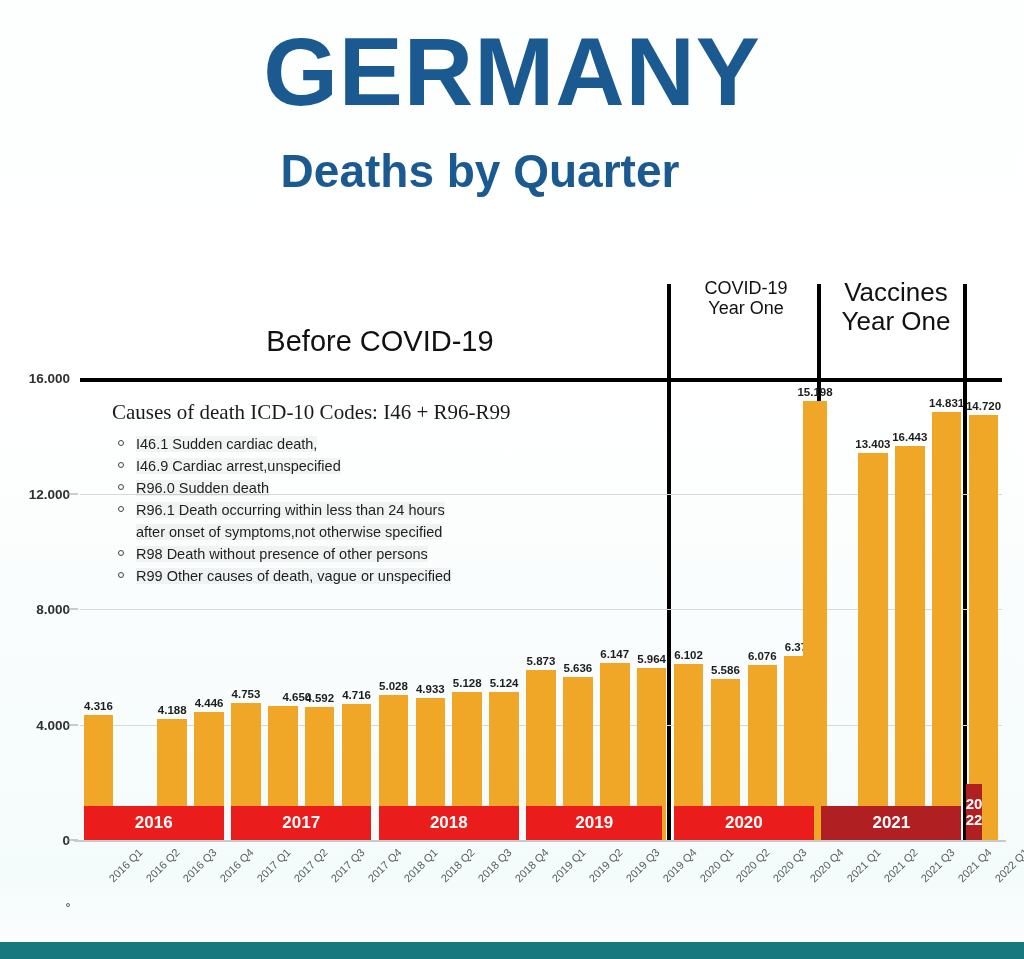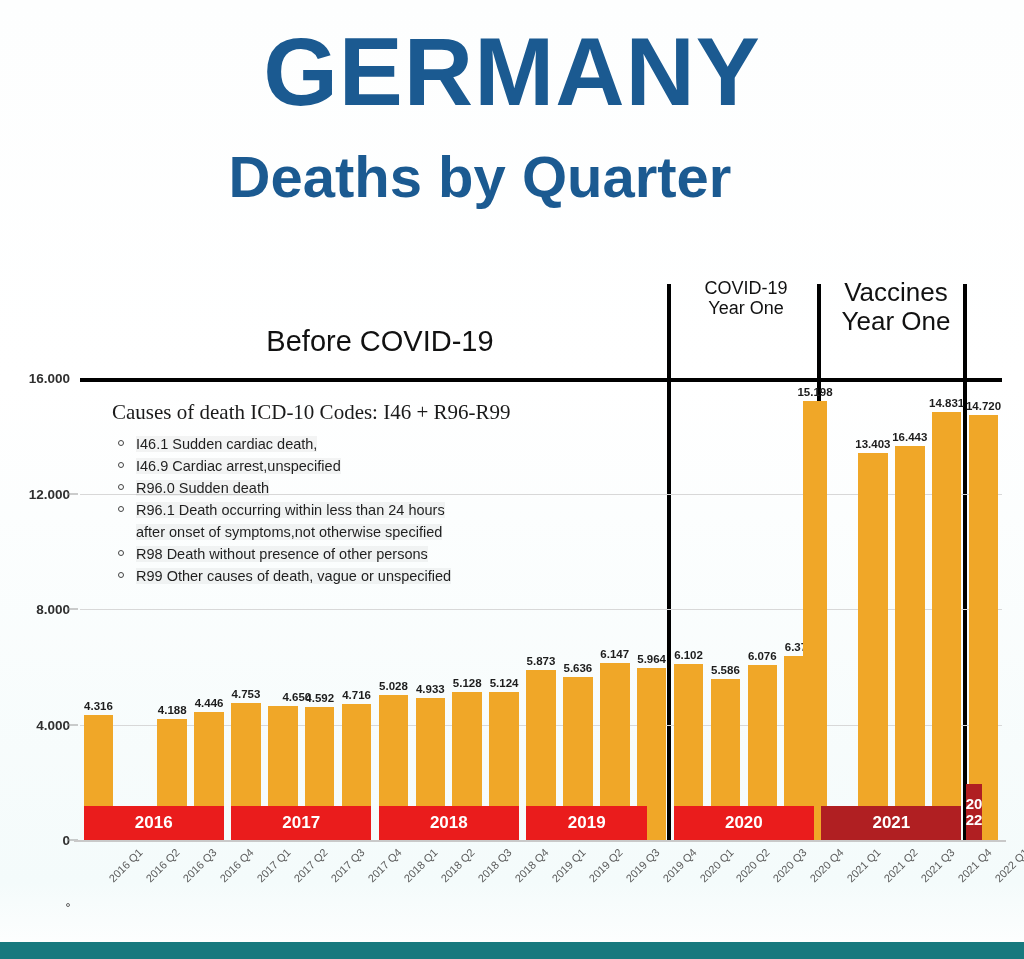--- a/index.html
+++ b/index.html
@@ -25,21 +25,21 @@
     font-size: 96px;
     line-height: 1.0;
     letter-spacing: 1px;
     color: #1b5a91;
   }
   .title-sub {
     position: absolute; left: 0; top: 148px; width: 960px;
     text-align: center;
     font-family: "Liberation Sans", sans-serif;
     font-weight: bold;
-    font-size: 58px;
+    font-size: 46px;
     line-height: 1.0;
     color: #1b5a91;
   }
 
   
   .section-label {
     position: absolute;
     font-family: "Liberation Sans", sans-serif;
     color: #111111;
     text-align: center;
@@ -322,21 +322,21 @@
         </div>
         <div class="bar-slot" style="left: 888.808px; width: 29.504px;">
           <div class="bar" style="height: 425.04px; background: rgb(240, 167, 40);"></div>
           <div class="bar-label" style="bottom: 428.04px;">14.720</div>
         </div>
       </div>
     <div id="bands">
         <div class="year-band" style="left: 3.688px; width: 140.144px; background: rgb(234, 28, 28);">2016</div>
         <div class="year-band" style="left: 151.208px; width: 140.144px; background: rgb(234, 28, 28);">2017</div>
         <div class="year-band" style="left: 298.728px; width: 140.144px; background: rgb(234, 28, 28);">2018</div>
-        <div class="year-band" style="left: 446.248px; width: 121px; background: rgb(234, 28, 28);">2019</div>
+        <div class="year-band" style="left: 446.248px; width: 136px; background: rgb(234, 28, 28);">2019</div>
         <div class="year-band" style="left: 593.768px; width: 140.144px; background: rgb(234, 28, 28);">2020</div>
         <div class="year-band dark" style="left: 741.288px; width: 140.144px; background: rgb(176, 31, 34);">2021</div>
         <div class="year-band dark tall" style="left: 886px; width: 16px; background: rgb(176, 31, 34);">20
 22</div>
       </div>
   </div>
 
   <div id="yticks">
       <div class="ytick-wrap" style="top: 840px;">0</div>
       <div class="ytick-dash" style="top: 840px;"></div>

